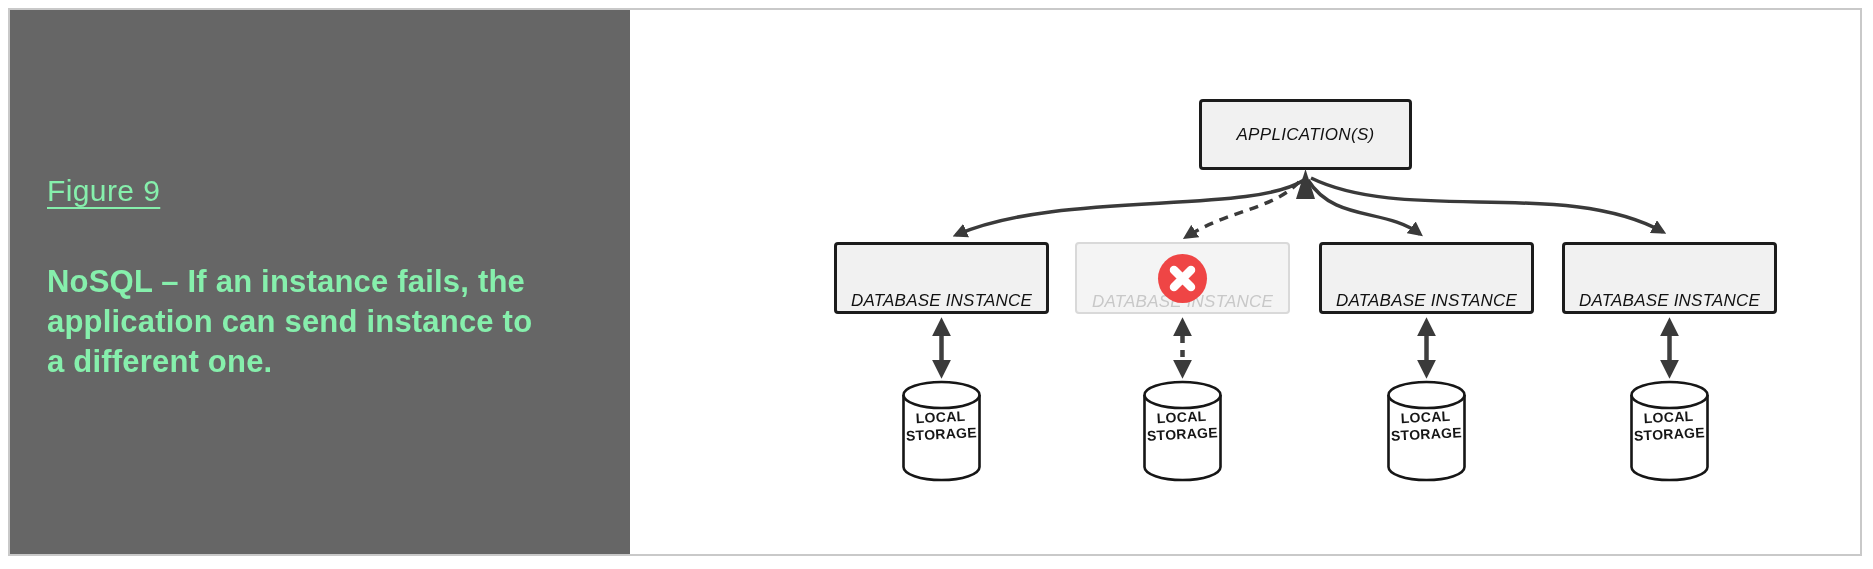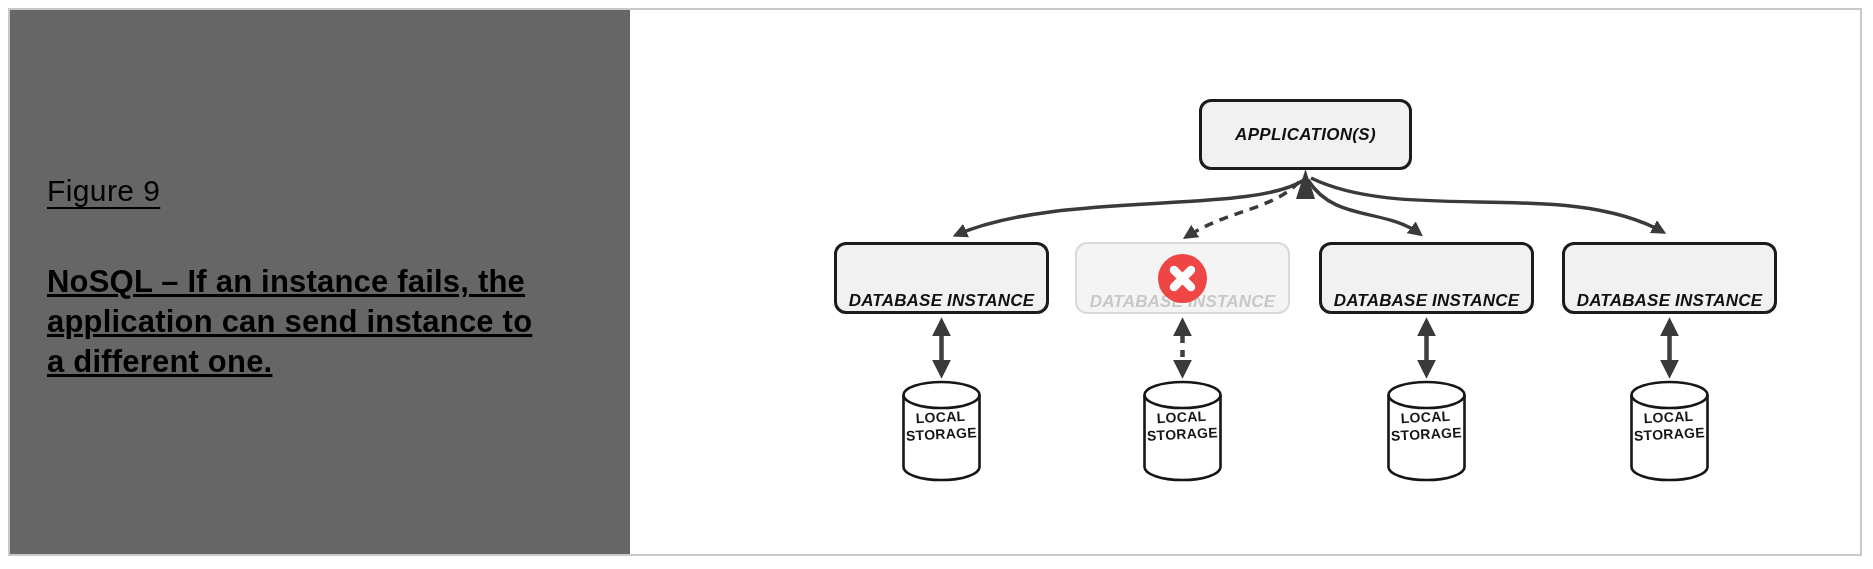--- a/index.html
+++ b/index.html
@@ -7,39 +7,39 @@
     position:relative;width:1873px;height:569px;background:#ffffff;overflow:hidden;
     font-family:"Liberation Sans",sans-serif;
   }
   .card{
     position:absolute;left:8px;top:8px;width:1854px;height:548px;
     background:#ffffff;border:2px solid #c9c9c9;box-sizing:border-box;
   }
   
   .left-panel{
     position:absolute;left:0;top:0;width:620px;height:100%;
-    background:#666666;color:#000000;
+    background:#666666;color:#86efac;
   }
   .figure-label{
     position:absolute;left:37px;top:164px;
     font-size:30px;font-weight:400;letter-spacing:.4px;
     text-decoration:underline;text-underline-offset:6px;text-decoration-thickness:2px;
   }
   .caption{
     position:absolute;left:37px;top:252px;width:560px;
     font-size:31px;font-weight:700;line-height:40px;letter-spacing:.2px;
   }
-  .caption span{display:block;text-decoration:underline;}
+  .caption span{display:block;}
   
   .diagram-svg{position:absolute;left:0;top:0;width:1854px;height:548px;pointer-events:none;z-index:2;}
   .box{
     position:absolute;box-sizing:border-box;background:#f1f1f1;
-    border:3px solid #1c1c1c;border-radius:12px;
+    border:3px solid #1c1c1c;border-radius:4px;
     display:flex;align-items:center;justify-content:center;
-    font-style:italic;font-weight:700;color:#111111;z-index:1;
+    font-style:italic;font-weight:400;color:#111111;z-index:1;
   }
   .app-box{left:1189px;top:89px;width:213px;height:71px;font-size:17px;letter-spacing:.3px;}
   .db-box{top:232px;width:215px;height:72px;font-size:17px;letter-spacing:.2px;align-items:flex-end;}
   .db1{left:824px;}
   .db2{left:1065px;}
   .db3{left:1309px;}
   .db4{left:1552px;}
   .db-box.failed{
     border:2px solid #d9d9d9;background:#f4f4f4;color:#c8c8c8;
   }

